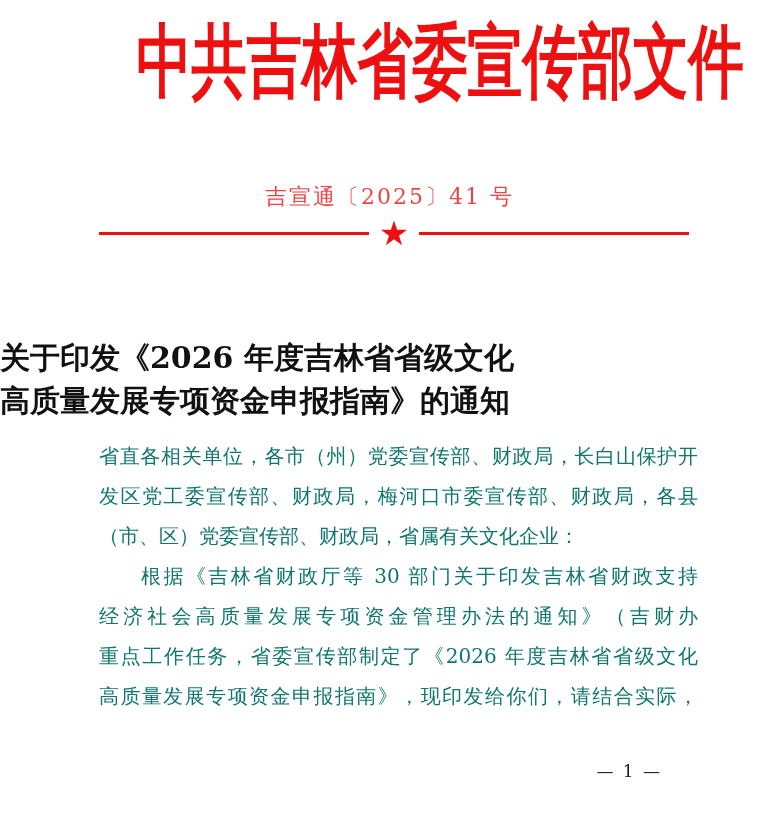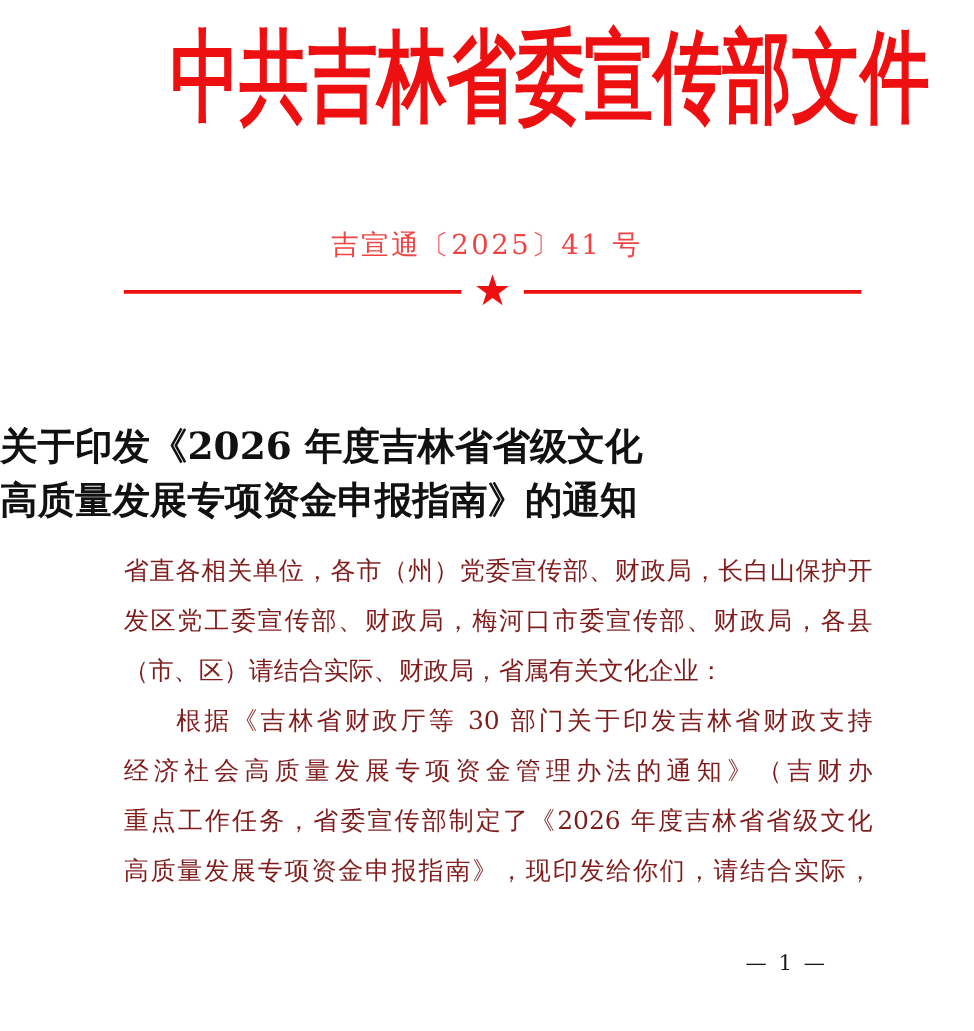--- a/index.html
+++ b/index.html
@@ -83,21 +83,21 @@
     margin-top: 25px;
   }
   
   .body-text {
     position: absolute;
     top: 436px;
     left: 99px;
     width: 599px;
     font-size: 20px;
     line-height: 40px;
-    color: #7f1d1d;
+    color: #0f766e;
   }
   .bodyline {
     text-align: justify;
     white-space: nowrap;
   }
   .bodyline.j {
     white-space: normal;
     text-align-last: justify;
   }
   .bodyline.indent {
@@ -131,21 +131,21 @@
   </div>
 
   <div class="doc-title">
     <div>关于印发《2026 年度吉林省省级文化</div>
     <div>高质量发展专项资金申报指南》的通知</div>
   </div>
 
   <div class="body-text">
     <div class="bodyline j">省直各相关单位，各市（州）党委宣传部、财政局，长白山保护开</div>
     <div class="bodyline j">发区党工委宣传部、财政局，梅河口市委宣传部、财政局，各县</div>
-    <div class="bodyline">（市、区）请结合实际、财政局，省属有关文化企业：</div>
+    <div class="bodyline">（市、区）党委宣传部、财政局，省属有关文化企业：</div>
     <div class="bodyline j indent">根据《吉林省财政厅等 30 部门关于印发吉林省财政支持</div>
     <div class="bodyline j">经济社会高质量发展专项资金管理办法的通知》（吉财办</div>
     <div class="bodyline j">重点工作任务，省委宣传部制定了《2026 年度吉林省省级文化</div>
     <div class="bodyline j">高质量发展专项资金申报指南》，现印发给你们，请结合实际，</div>
   </div>
 
   <div class="page-number">— 1 —</div>
 
 </div>
 

